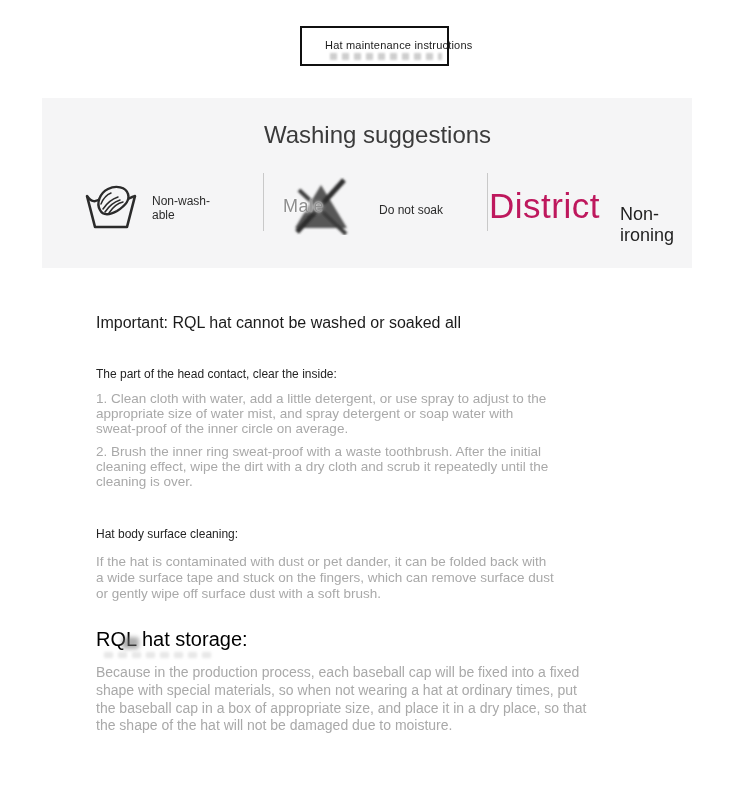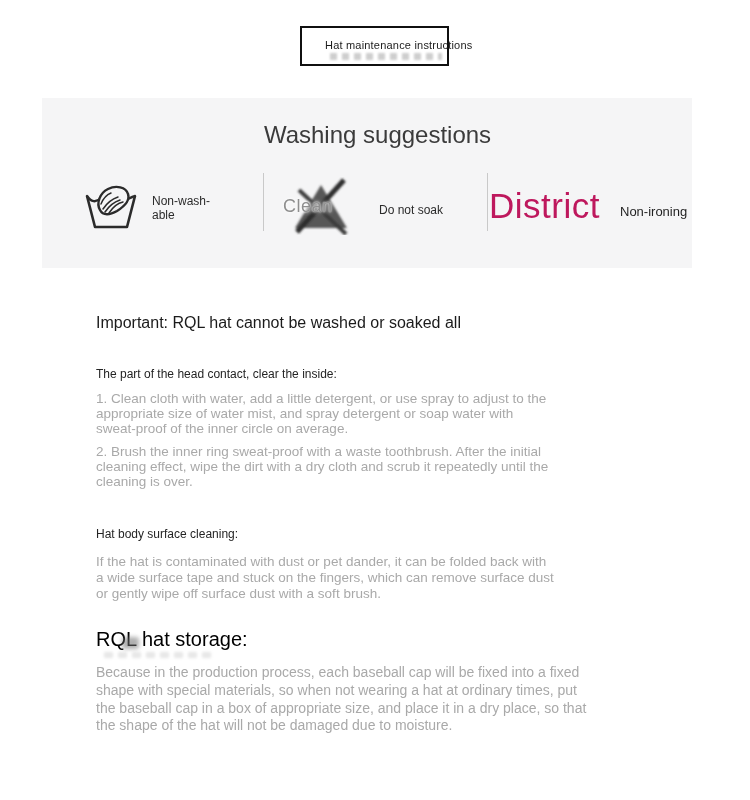--- a/index.html
+++ b/index.html
@@ -46,21 +46,21 @@
   .male-overlay {
     position:absolute; left:-9px; top:19px; font-size:18px; color:#8f8f8f;
     text-shadow:0 0 2px #ffffff, 0 0 4px #ffffff; letter-spacing:.5px;
   }
   .donotsoak-label { position:absolute; left:337px; top:105px; font-size:12px; color:#2b2b2b; }
 
   .district-big {
     position:absolute; left:447px; top:90px; font-size:35px; line-height:1;
     color:#be185d; letter-spacing:.5px;
   }
-  .nonironing-label { position:absolute; left:554px; top:106px; font-size:13px; color:#1f1f1f;padding-left:24px; }
+  .nonironing-label { position:absolute; left:554px; top:106px; font-size:18px; color:#1f1f1f;padding-left:24px; }
 
   
   .h-important { position:absolute; left:96px; top:314px; font-size:16px; color:#1b1b1b; }
   .lbl-inside  { position:absolute; left:96px; top:367px; font-size:12px; color:#242424;text-align:center; }
   .gray-para   { position:absolute; left:96px; color:#a9a9a9; font-size:13.5px; line-height:14.8px; }
   .gray-para .ln { white-space:nowrap; }
   .step-1 { top:392px; }
   .step-2 { top:445px; }
   .lbl-surface { position:absolute; left:96px; top:527px; font-size:12px; color:#242424; }
   .para-surface { top:554px; line-height:16px; }
@@ -112,21 +112,21 @@
             <filter id="blur1" x="-20%" y="-20%" width="140%" height="140%">
               <feGaussianBlur stdDeviation="0.8"></feGaussianBlur>
             </filter>
           </defs>
         <g filter="url(#blur1)">
           <polygon points="29,8 3,51 55,51" fill="#4a4a4a" opacity="0.92"></polygon>
           <line x1="52" y1="3" x2="5" y2="55" stroke="#2e2e2e" stroke-width="5"></line>
           <line x1="7" y1="13" x2="54" y2="57" stroke="#3d3d3d" stroke-width="4"></line>
         </g>
       </svg>
-      <span class="male-overlay">Clean</span>
+      <span class="male-overlay">Male</span>
     </div>
     <div class="donotsoak-label">Do not soak</div>
 
     <div class="district-big">District</div>
     <div class="nonironing-label">Non-ironing</div>
   </div>
 
   <div class="h-important">Important: RQL hat cannot be washed or soaked all</div>
 
   <div class="lbl-inside">The part of the head contact, clear the inside:</div>

